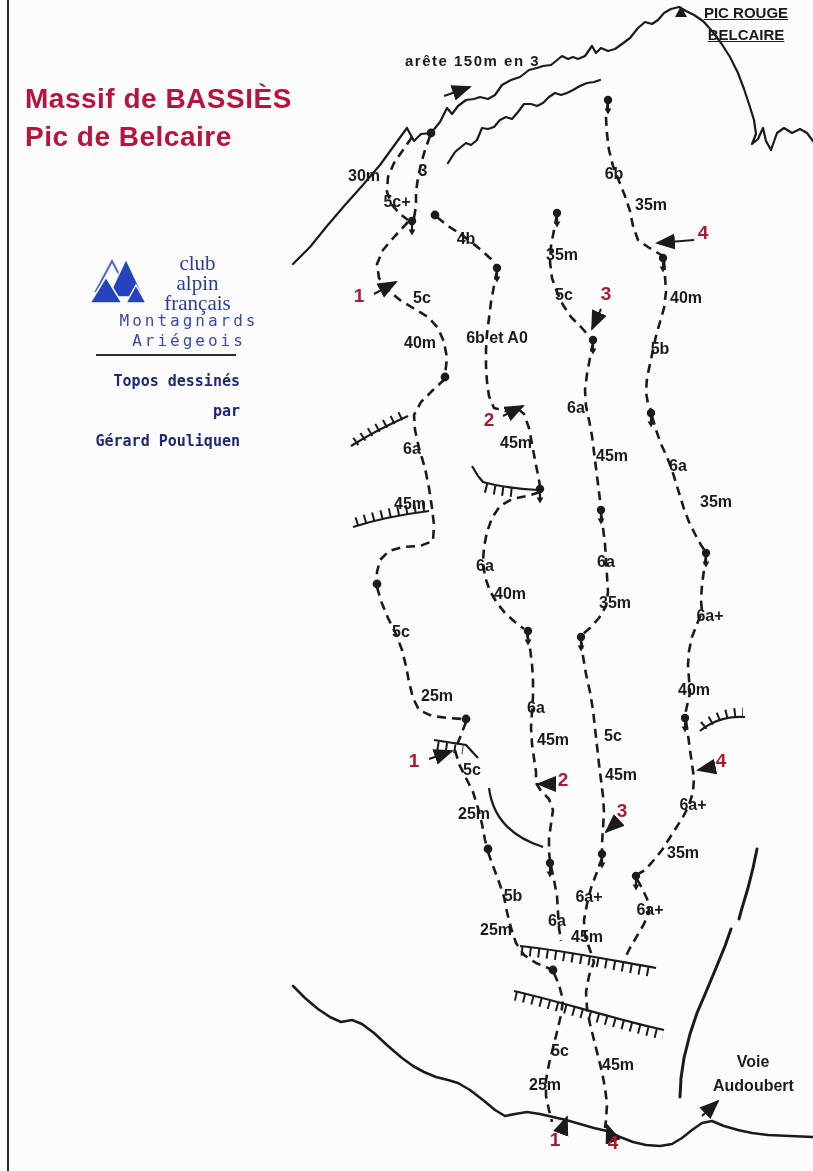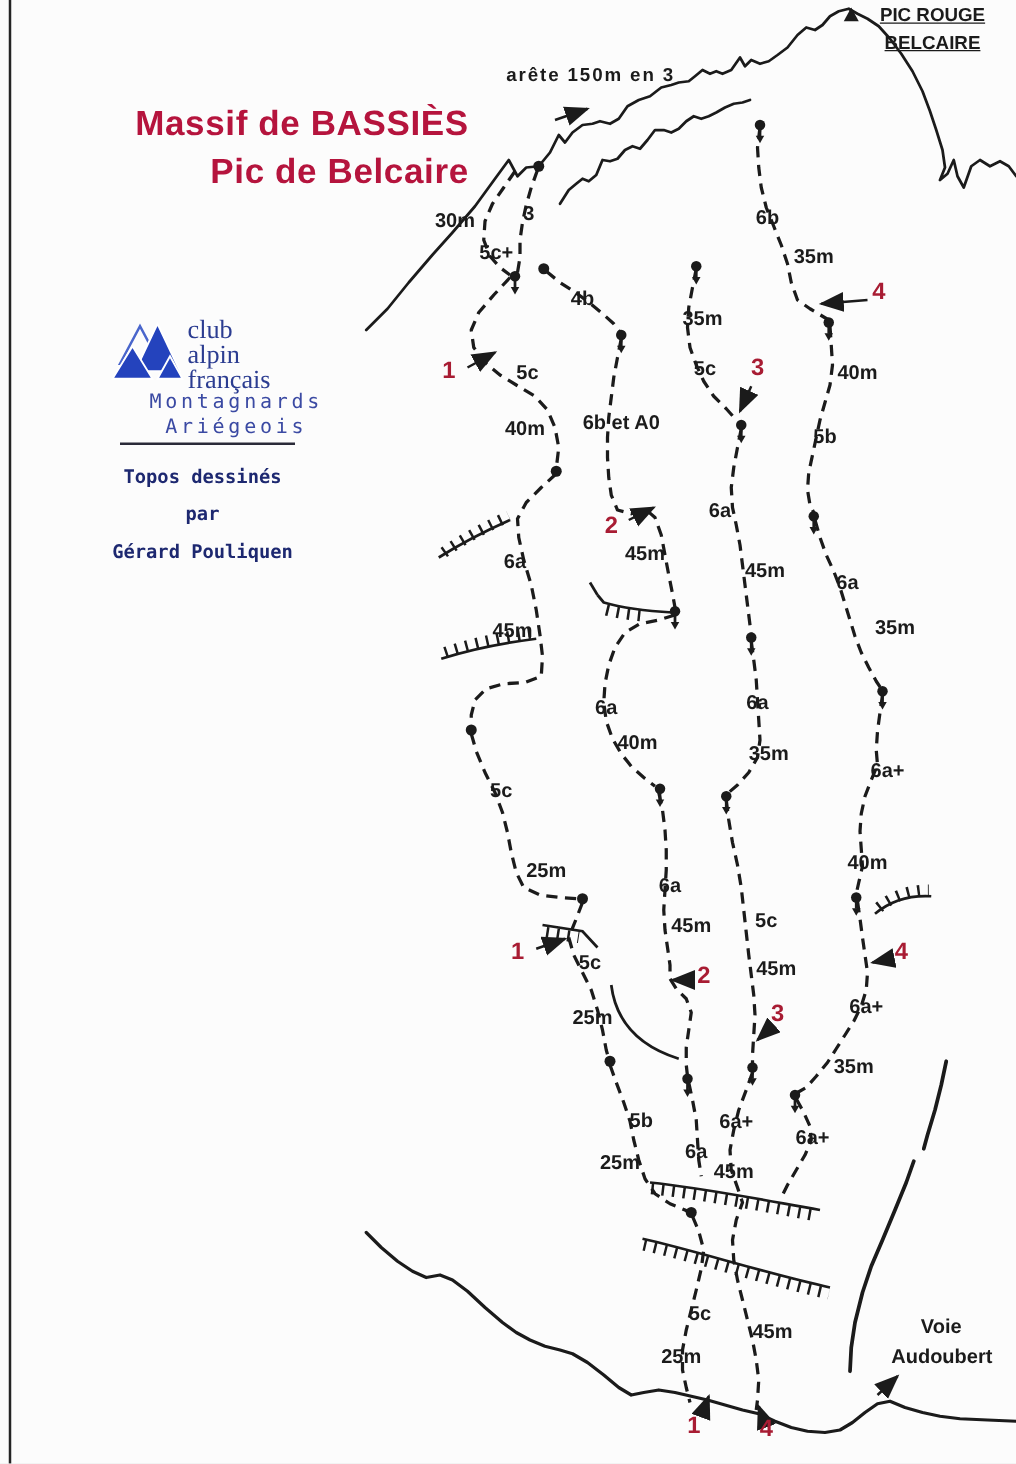--- a/index.html
+++ b/index.html
@@ -1,35 +1,35 @@
 <!DOCTYPE html>
 <html><head>
 <meta charset="utf-8">
 <style>
   html,body{margin:0;padding:0;background:#e8e8e8;}
   #page{position:relative;width:813px;height:1171px;background:#fcfcfc;overflow:hidden;
         font-family:"Liberation Sans",sans-serif;color:#1b1b1b;}
   #topo-svg{position:absolute;left:0;top:0;width:813px;height:1171px;}
   .abs{position:absolute;}
   
-  .title{left:25px;top:80px;width:350px;text-align:right;
+  .title{left:25px;top:80px;width:350px;text-align:left;
          font-size:28px;font-weight:bold;line-height:38px;color:#b5143d;letter-spacing:.5px;}
   .summit-name{right:12px;top:2px;width:110px;text-align:center;
          font-size:15px;font-weight:bold;line-height:22px;text-decoration:underline;}
   .arete{left:405px;top:52px;font-size:15px;font-weight:bold;letter-spacing:1.5px;}
   .voie{left:713px;top:1050px;width:80px;text-align:center;font-size:16px;font-weight:bold;line-height:24px;}
   .legend{left:18px;top:817px;font-size:15px;font-weight:bold;line-height:22px;}
   
-  .club{left:150px;top:253px;width:95px;text-align:left;
+  .club{left:150px;top:253px;width:95px;text-align:center;
         font-family:"Liberation Serif",serif;font-size:21px;line-height:20px;color:#2c3d91;}
   .org{left:85px;top:311px;width:152px;text-align:center;
        font-family:"DejaVu Sans Mono",monospace;font-size:16px;line-height:20px;
        letter-spacing:3px;color:#3b4aa3;margin-left:28px;}
   .logo-divider{left:96px;top:354px;width:140px;height:2px;background:#2a2a38;}
-  .credit{left:84px;top:366px;width:156px;text-align:center;
+  .credit{left:84px;top:366px;width:156px;text-align:right;
           font-family:"DejaVu Sans Mono",monospace;font-size:15px;font-weight:bold;
           line-height:30px;color:#1d2870;}
   .left-border{left:7px;top:0;width:2px;height:1171px;background:#242424;}
   
   .solid{fill:none;stroke:#1b1b1b;stroke-width:2.2;stroke-linejoin:round;stroke-linecap:round;}
   .ground{stroke-width:2.6;}
   .voieline{stroke-width:3;}
   .route{fill:none;stroke:#1b1b1b;stroke-width:2.6;stroke-dasharray:9 6;stroke-linejoin:round;}
   .ledge{fill:none;stroke:#1b1b1b;stroke-width:2.2;}
   .comb{fill:none;stroke:#1b1b1b;stroke-width:9;stroke-dasharray:2 6.5;}

